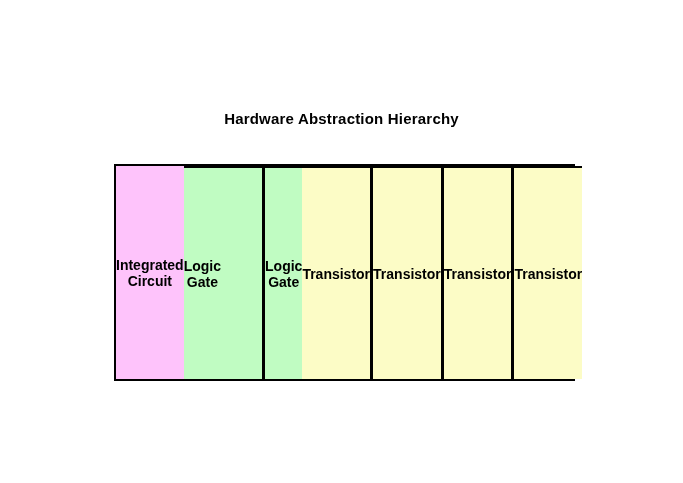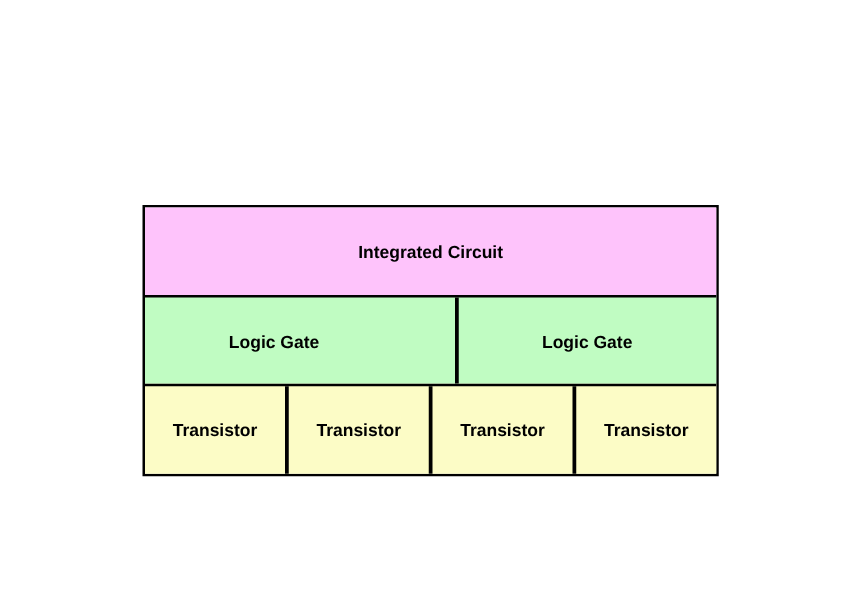--- a/index.html
+++ b/index.html
@@ -28,21 +28,21 @@
   }
   .diagram {
     position: absolute;
     left: 114px;
     top: 164px;
     width: 461px;
     height: 217px;
     box-sizing: border-box;
     border: 2px solid #000000;
     display: flex;
-    flex-direction: column;
+    flex-direction: row;
   }
   .level-row {
     flex: 1 1 0;
     display: flex;
     flex-direction: row;
     min-height: 0;
   }
   .level-row + .level-row {
     border-top: 2px solid #000000;
   }
@@ -58,20 +58,21 @@
   }
   .cell + .cell {
     border-left: 3px solid #000000;
   }
 </style>
 </head>
 <body>
 
 <div class="stage">
 
+  <div class="diagram-title">Hardware Abstraction Hierarchy</div>
 
   <div class="diagram">
 
     <div class="level-row" style="background: rgb(254, 195, 251);">
       <div class="cell">Integrated Circuit</div>
     </div>
 
     <div class="level-row" style="background: rgb(192, 252, 194); gap: 41px;">
       <div class="cell">Logic Gate</div>
       <div class="cell">Logic Gate</div>

